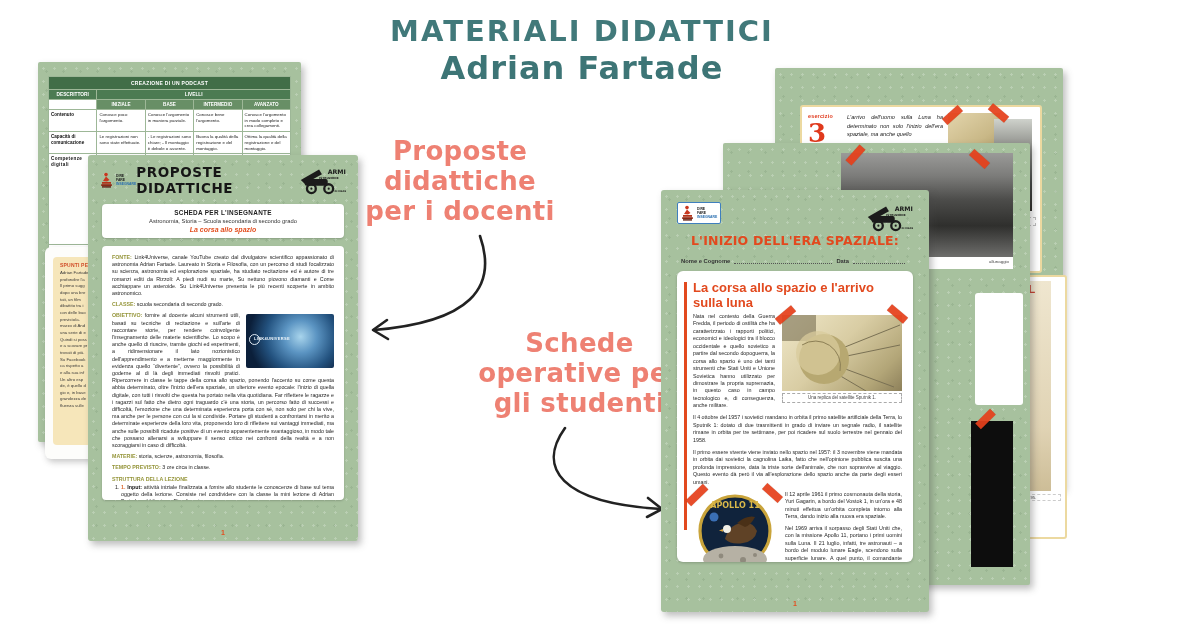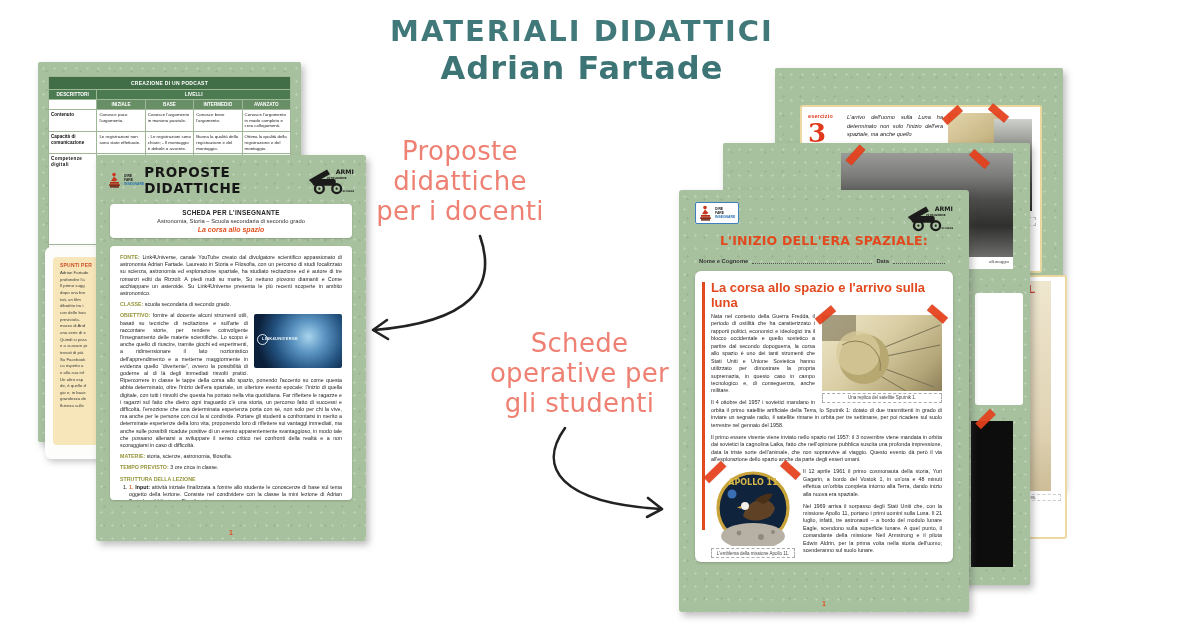--- a/index.html
+++ b/index.html
@@ -26,21 +26,21 @@
   .rubric td.lbl{font-weight:bold;color:#111;font-size:4.6px;}
   .rubric .r3 td{height:86px;} .rubric .r4 td{height:84px;}
 
   
   .spunti{left:45px;top:247px;width:245px;height:212px;z-index:2;}
   .spunti .ybox{margin:10px 8px;background:#f6e6ba;border-radius:4px;padding:5px 7px;height:178px;overflow:hidden;}
   .spunti .yhead{color:#d14f2a;font-weight:bold;font-size:5px;margin-bottom:2px;letter-spacing:.2px;}
   .spunti .ytext{font-size:4.3px;line-height:1.55;color:#3a3a3a;white-space:pre-line;}
 
   
-  .proposte{left:96px;top:155px;width:270px;height:386px;z-index:3;border-radius:3px;}
+  .proposte{left:88px;top:155px;width:270px;height:386px;z-index:3;border-radius:3px;}
   .p-head{display:flex;align-items:center;justify-content:space-between;padding:9px 12px 4px 12px;}
   .p-title{font-family:"DejaVu Sans",sans-serif;font-size:13.5px;font-weight:900;letter-spacing:.6px;color:#161616;}
   .brand{display:flex;align-items:center;gap:2px;}
   .brand .btxt{font-size:3.4px;font-weight:bold;line-height:1.25;color:#222;}
   .brand .btxt .b3{color:#2a6fb0;}
   .brand-boxed{background:#fff;border:1.5px solid #3f7fbe;border-radius:2px;padding:2px 3px;}
   .card{background:#fff;border-radius:4px;margin:4px 14px;box-shadow:0 1px 2px rgba(0,0,0,.18);}
   .scheda{padding:5px 8px;text-align:center;}
   .scheda .s1{font-size:6.4px;font-weight:bold;color:#222;letter-spacing:.3px;}
   .scheda .s2{font-size:5.8px;color:#333;margin-top:1.5px;}
@@ -53,21 +53,21 @@
   .nebula .ring{position:absolute;left:3px;top:20px;width:9px;height:9px;border:1px solid #dfe9f2;border-radius:50%;}
   .struct{margin-top:3px;}
   .struct .shead{color:#95953a;font-weight:bold;margin-bottom:1px;}
   .struct ol{margin:0;padding-left:9px;}
   .struct li{margin-bottom:1.5px;}
   .struct .num{color:#dd6a30;font-weight:bold;}
   .struct .ilabel{font-weight:bold;color:#111;}
   .pagenum{position:absolute;bottom:5px;left:0;right:0;text-align:center;color:#e34e1f;font-weight:bold;font-size:7px;}
 
   
-  .note{position:absolute;color:#ee8173;font-family:"DejaVu Sans",sans-serif;font-weight:400;font-size:26px;line-height:1.16;text-align:center;letter-spacing:.3px;white-space:pre-line;}
+  .note{position:absolute;color:#ee8173;font-family:"DejaVu Sans",sans-serif;font-weight:700;font-size:26px;line-height:1.16;text-align:center;letter-spacing:.3px;white-space:pre-line;}
   .note1{left:360px;top:136px;width:200px;}
   .note2{left:472px;top:328px;width:215px;}
   .arrow{position:absolute;overflow:visible;}
 
   
   .r-back{left:775px;top:68px;width:288px;height:421px;z-index:1;border-radius:2px;}
   .ex-card{position:absolute;left:25px;top:37px;width:226px;height:152px;background:#fff;border:2px solid #ecd9a0;border-radius:3px;padding:6px;display:flex;gap:5px;}
   .ex-left{width:34px;flex:none;}
   .ex-word{color:#e0391c;font-weight:bold;font-size:5.4px;letter-spacing:.2px;}
   .ex-num{color:#e0391c;font-weight:bold;font-size:26px;line-height:1;margin-top:1px;font-family:"DejaVu Serif",serif;}
@@ -83,21 +83,21 @@
   .spel-cap{margin-top:3px;font-size:4.2px;color:#444;text-align:center;border:1px dashed #ccc;}
 
   
   .r-mid{left:723px;top:143px;width:307px;height:442px;z-index:2;border-radius:2px;}
   .bw{position:absolute;left:118px;top:10px;width:172px;height:104px;background:linear-gradient(180deg,#9a9a98 0,#7c7c7a 22%,#4c4c4a 45%,#2f2f2d 70%,#6e6e6c 100%);}
   .bw-strip{position:absolute;left:118px;top:114px;width:172px;height:12px;background:#fff;font-size:4.4px;color:#444;text-align:right;padding:2px 4px 0 0;box-sizing:border-box;}
   .mid-card1{position:absolute;left:252px;top:150px;width:48px;height:112px;background:#fff;border-radius:3px;}
   .mid-card2{position:absolute;left:248px;top:278px;width:42px;height:146px;background:#0d0d0d;}
 
   
-  .r-front{left:679px;top:190px;width:290px;height:422px;z-index:3;border-radius:3px;}
+  .r-front{left:661px;top:190px;width:268px;height:422px;z-index:3;border-radius:3px;}
   .s-head{display:flex;align-items:flex-start;justify-content:space-between;padding:12px 16px 0 16px;}
   .s-title{text-align:center;color:#e2491e;font-weight:900;font-size:12.5px;line-height:1.18;letter-spacing:.2px;margin-top:2px;font-family:"DejaVu Sans",sans-serif;}
   .namedate{display:flex;align-items:flex-end;margin:7px 20px 0 20px;font-size:5.8px;font-weight:bold;color:#333;}
   .dotline{flex:1;border-bottom:1px dotted #555;height:7px;margin:0 4px;}
   .dotline.short{flex:0 0 52px;}
   .s-card{position:relative;background:#fff;border-radius:6px;margin:7px 16px 0 16px;padding:9px 11px 10px 16px;height:272px;box-shadow:0 1px 3px rgba(0,0,0,.2);overflow:hidden;}
   .redline{position:absolute;left:7px;top:11px;width:3px;height:248px;background:#e2491e;}
   .s-heading{color:#e2491e;font-weight:bold;font-size:13px;margin:0 0 3px 0;}
   .s-card p{margin:0 0 4.5px 0;font-size:5.35px;line-height:1.4;color:#1f1f1f;text-align:justify;}
   figure{margin:0;}

